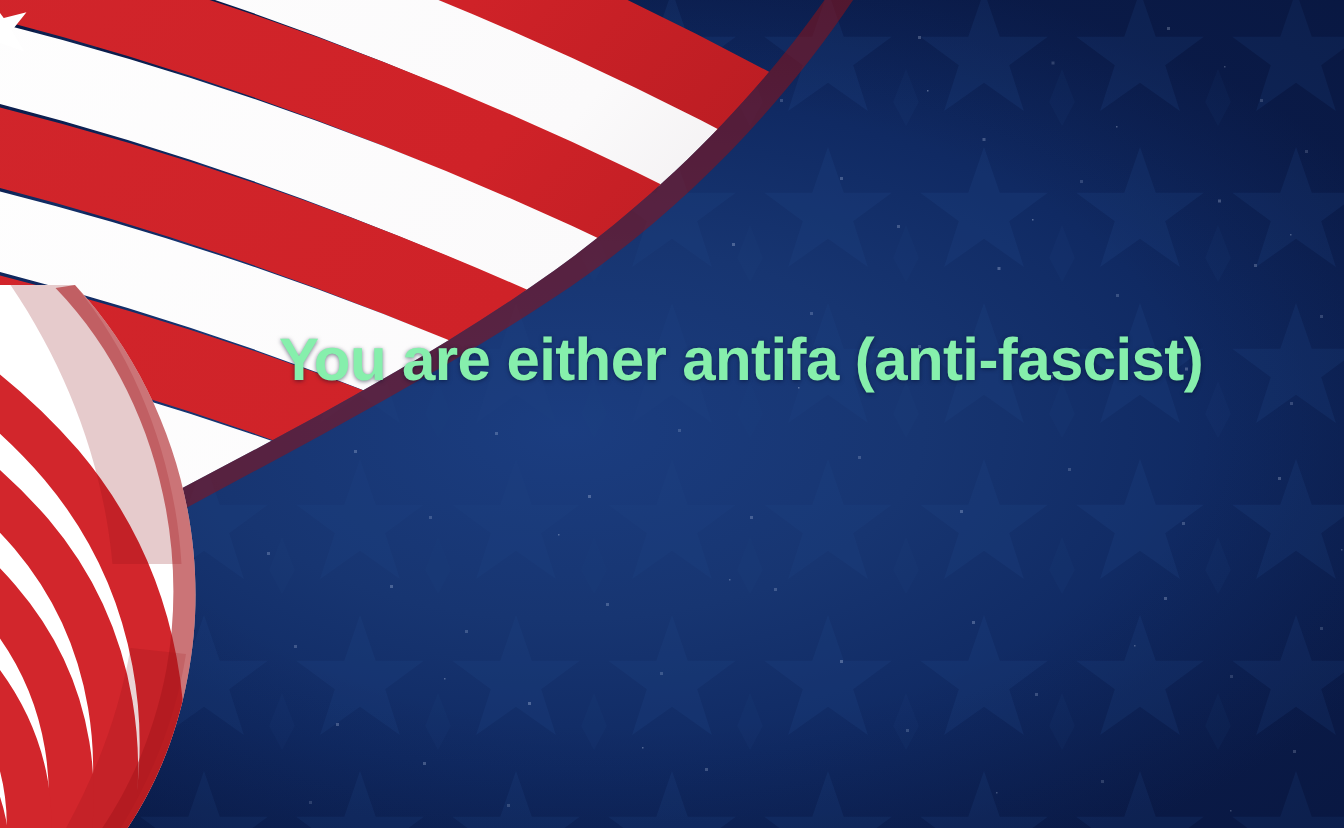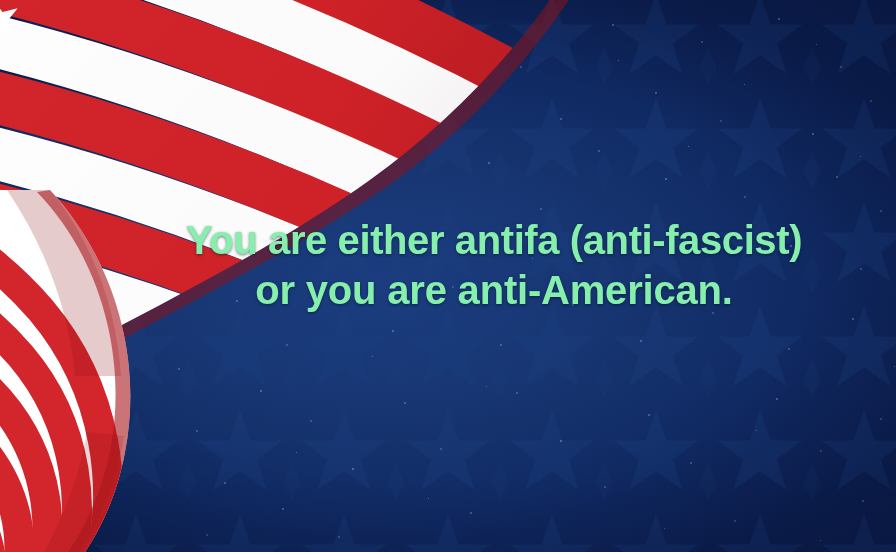--- a/index.html
+++ b/index.html
@@ -236,16 +236,15 @@
       <path d="M228 400 C 262 360, 290 304, 299 246 L 262 242
                C 252 300, 228 352, 196 400 Z" fill="#8d1217" opacity=".18"></path>
     </g>
 
     <path d="M225 0 C 290 70, 318 170, 300 262 C 288 326, 258 372, 228 400
              L 212 400 C 244 368, 274 320, 286 256 C 302 168, 276 68, 212 2 Z" fill="#a8171d" opacity=".60"></path>
   </svg>
 
   <div class="headline">
     <span class="ln ln-1">You are either antifa (anti-fascist)</span>
-    <span class="ln ln-2">or you are anti-American.</span>
   </div>
 
 </div>
 
 </body></html>

